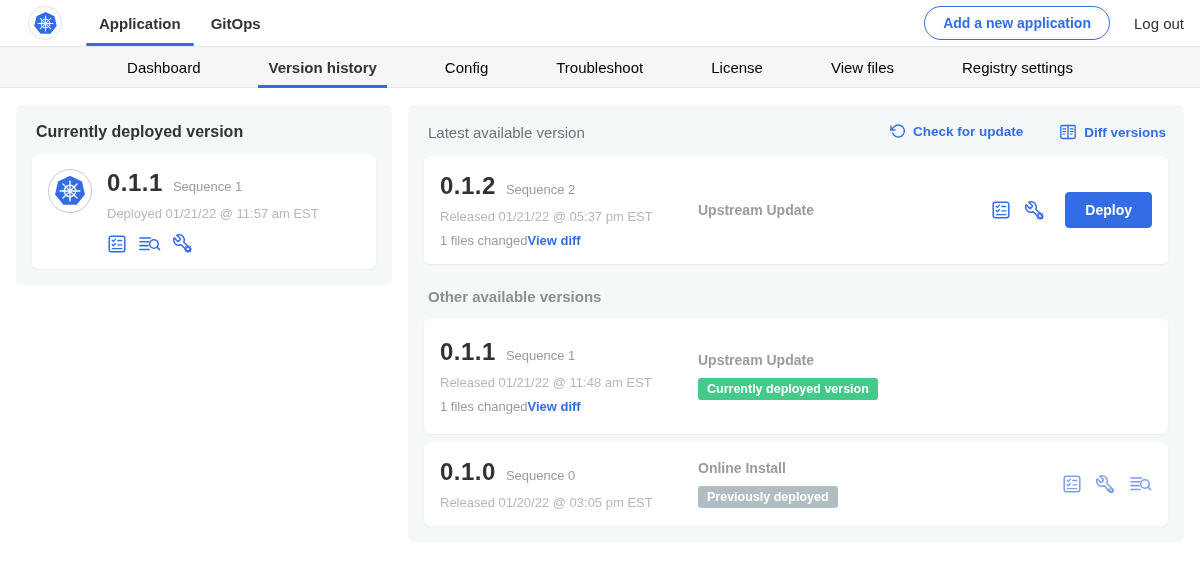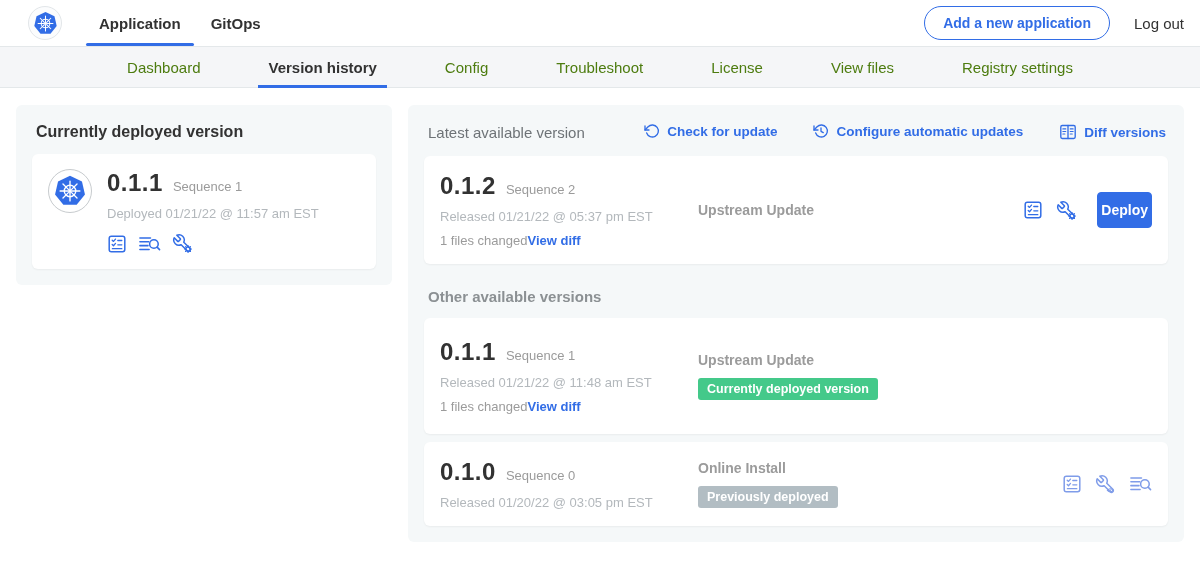--- a/index.html
+++ b/index.html
@@ -12,21 +12,21 @@
   .app-tabs { display:flex; height:46px; }
   .app-tab { position:relative; padding:0 15px; display:flex; align-items:center; font-size:15px; font-weight:700; color:#323232; cursor:pointer; }
   .app-tab.inactive { font-weight:600; }
   .app-tab .tab-underline { position:absolute; left:2px; right:2px; bottom:0; height:3px; border-radius:2px; background:#326de6; }
   .topnav-right { margin-left:auto; display:flex; align-items:center; gap:24px; }
   .add-app-btn { border:1px solid #326de6; background:#fff; color:#326de6; font-family:inherit; font-size:14px; font-weight:700; padding:8px 18px; border-radius:17px; cursor:pointer; }
   .logout { font-size:15px; color:#323232; cursor:pointer; }
 
   
   .subnav { height:42px; background:#f5f6f8; border-top:1px solid #e4e8ea; border-bottom:1px solid #e4e8ea; display:flex; justify-content:center; gap:68px; }
-  .subnav-item { position:relative; display:flex; align-items:center; font-size:15px; color:#4d7c0f; cursor:pointer; }
+  .subnav-item { position:relative; display:flex; align-items:center; font-size:15px; color:#000000; cursor:pointer; }
   .subnav-item.active { color:#323232; font-weight:700; }
   .subnav-item.active::after { content:""; position:absolute; left:-10px; right:-10px; bottom:-1px; height:3px; background:#326de6; }
 
   
   .main { display:flex; align-items:flex-start; gap:16px; padding:17px 16px; }
   .panel { background:#f5f8f9; border-radius:6px; padding:16px; }
 
   
   .deployed-panel { width:376px; flex:none; }
   .deployed-title { font-size:16px; font-weight:700; color:#323232; margin:2px 0 13px 4px; }
@@ -53,21 +53,21 @@
   .files-row { display:flex; align-items:center; margin-top:9px; }
   .files-label { font-size:13px; color:#9b9b9b; }
   .view-diff { font-size:13px; font-weight:700; color:#326de6; cursor:pointer; }
   .vc-mid { flex:1; align-self:center; }
   .source-label { font-size:14px; font-weight:700; color:#9b9b9b; }
   .badge { display:inline-block; margin-top:10px; padding:4px 9px; border-radius:3px; font-size:12.5px; font-weight:700; color:#fff; }
   .badge.green { background:#44c98a; }
   .badge.gray  { background:#b2bdc3; }
   .vc-right { display:flex; align-items:center; gap:13px; color:#326de6; }
   .vc-right.muted { color:#7f9ce9; }
-  .deploy-btn { margin-left:7px; background:#326de6; border:1px solid #326de6; color:#fff; font-family:inherit; font-size:14px; font-weight:700; padding:9px 3px; border-radius:4px; cursor:pointer; }
+  .deploy-btn { margin-left:7px; background:#326de6; border:1px solid #326de6; color:#fff; font-family:inherit; font-size:14px; font-weight:700; padding:9px 19px; border-radius:4px; cursor:pointer; }
   .redeploy-btn { margin-left:7px; background:#fff; border:1.5px solid #326de6; color:#326de6; font-family:inherit; font-size:14px; font-weight:700; padding:8px 14px; border-radius:4px; cursor:pointer; }
   .card-spacer-lg .vc-left { padding:4px 0; }
 </style>
 </head>
 <body>
 
 <svg width="0" height="0" style="position:absolute">
   <defs>
     <symbol id="i-k8s" viewBox="0 0 40 40">
       <polygon points="20,3 33.3,9.4 36.6,23.8 27.4,35.3 12.6,35.3 3.4,23.8 6.7,9.4" fill="#326de6"></polygon>
@@ -236,26 +236,20 @@
     <div class="vp-header">
       <span class="vp-title">Latest available version</span>
       <div class="vp-actions">
         <span class="action-link">
           <svg width="16" height="16">
               <use href="#i-refresh"></use>
             </svg>
           <span>Check for update</span>
         </span>
         <span class="action-link">
-          <svg width="16" height="16">
-              <use href="#i-auto-update"></use>
-            </svg>
-          <span>Configure automatic updates</span>
-        </span>
-        <span class="action-link">
           <svg width="18" height="18">
               <use href="#i-diff"></use>
             </svg>
           <span>Diff versions</span>
         </span>
       </div>
     </div>
 
     <div class="version-card">
       <div class="vc-left">

